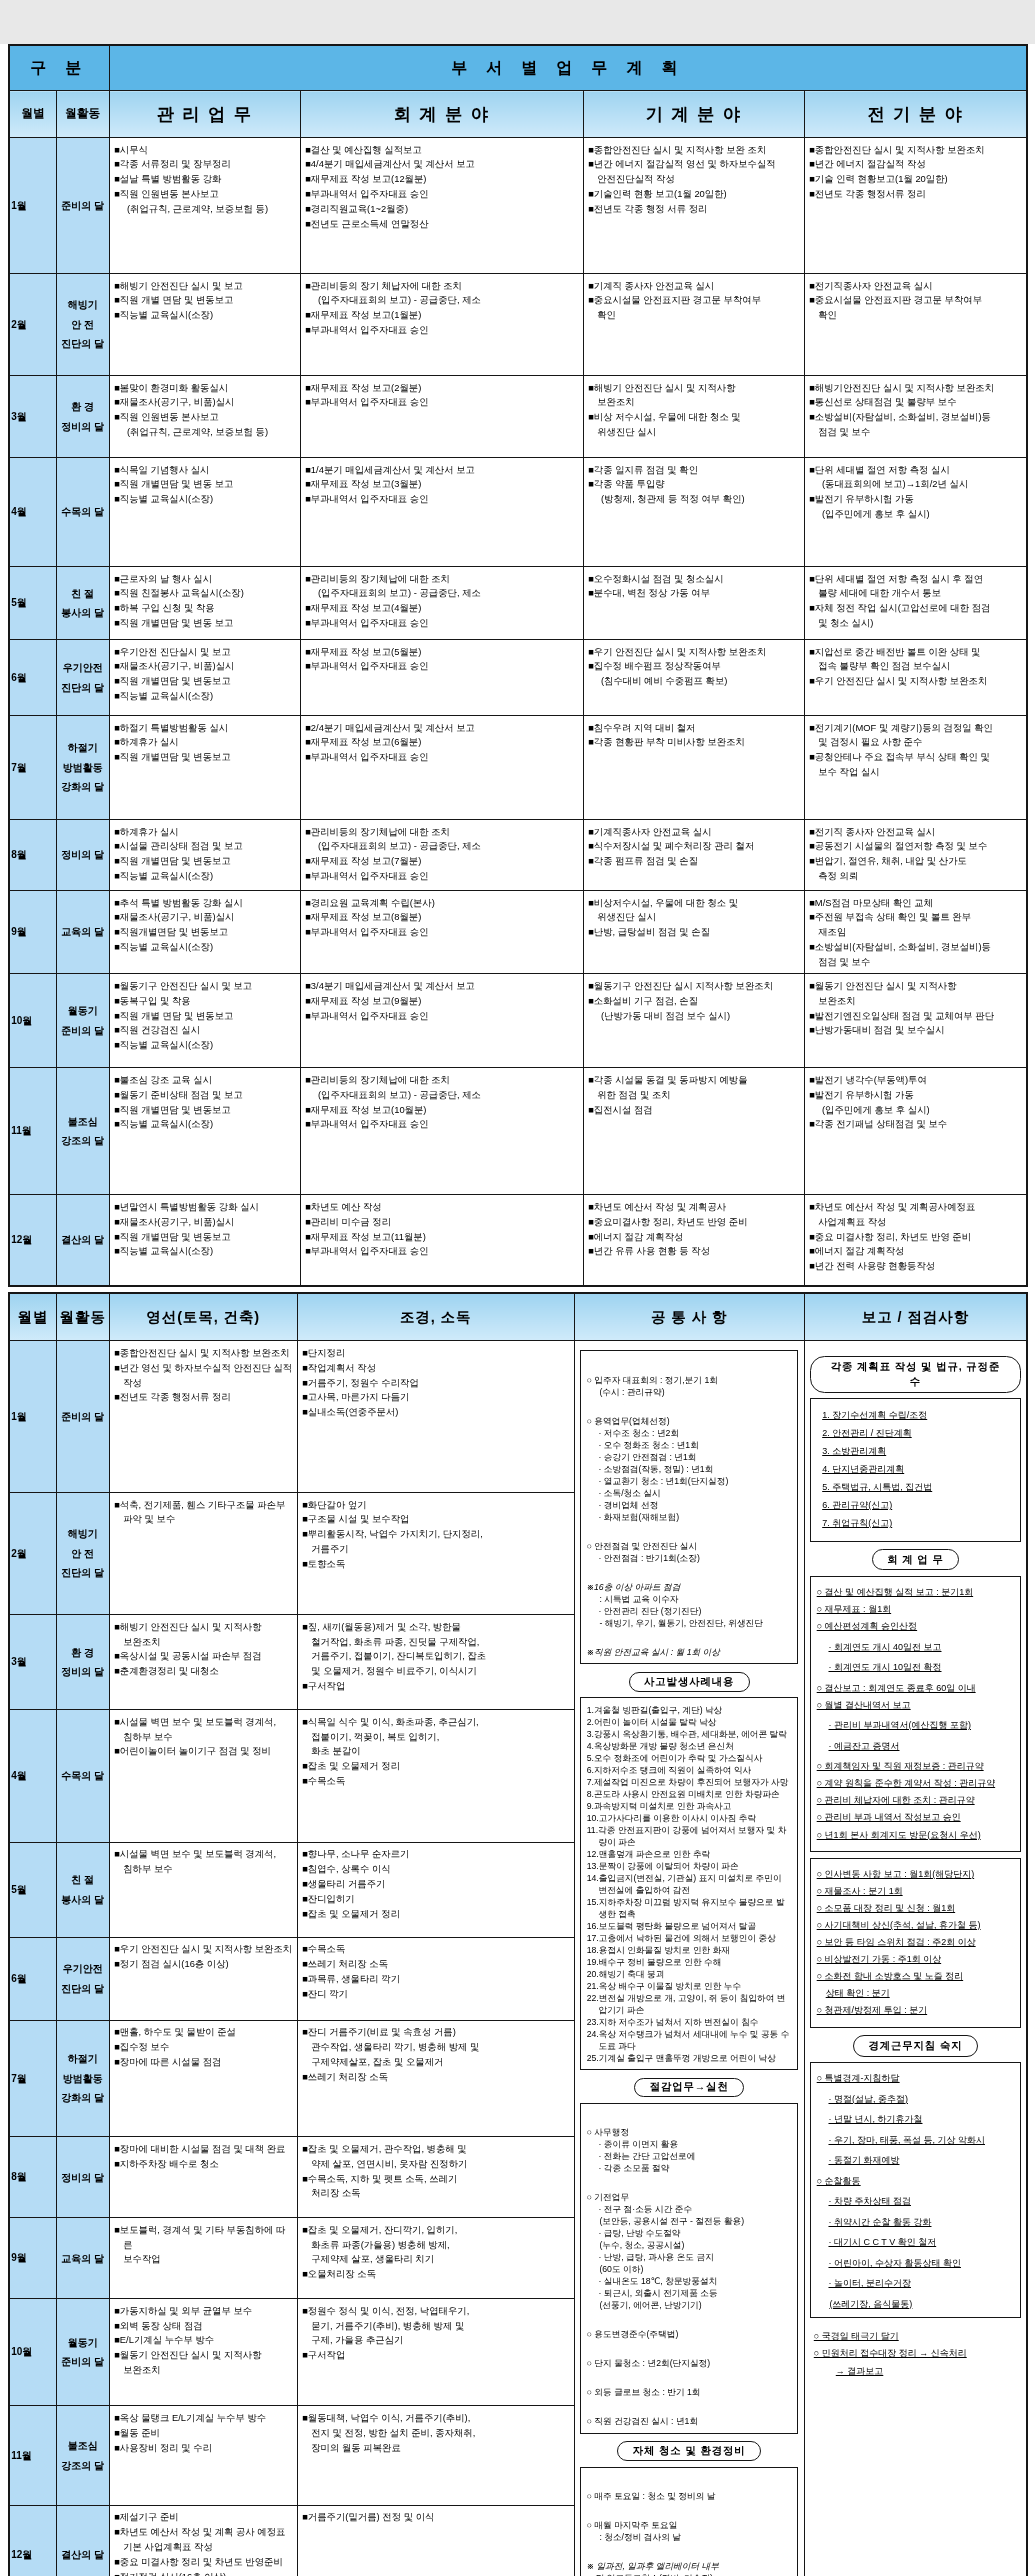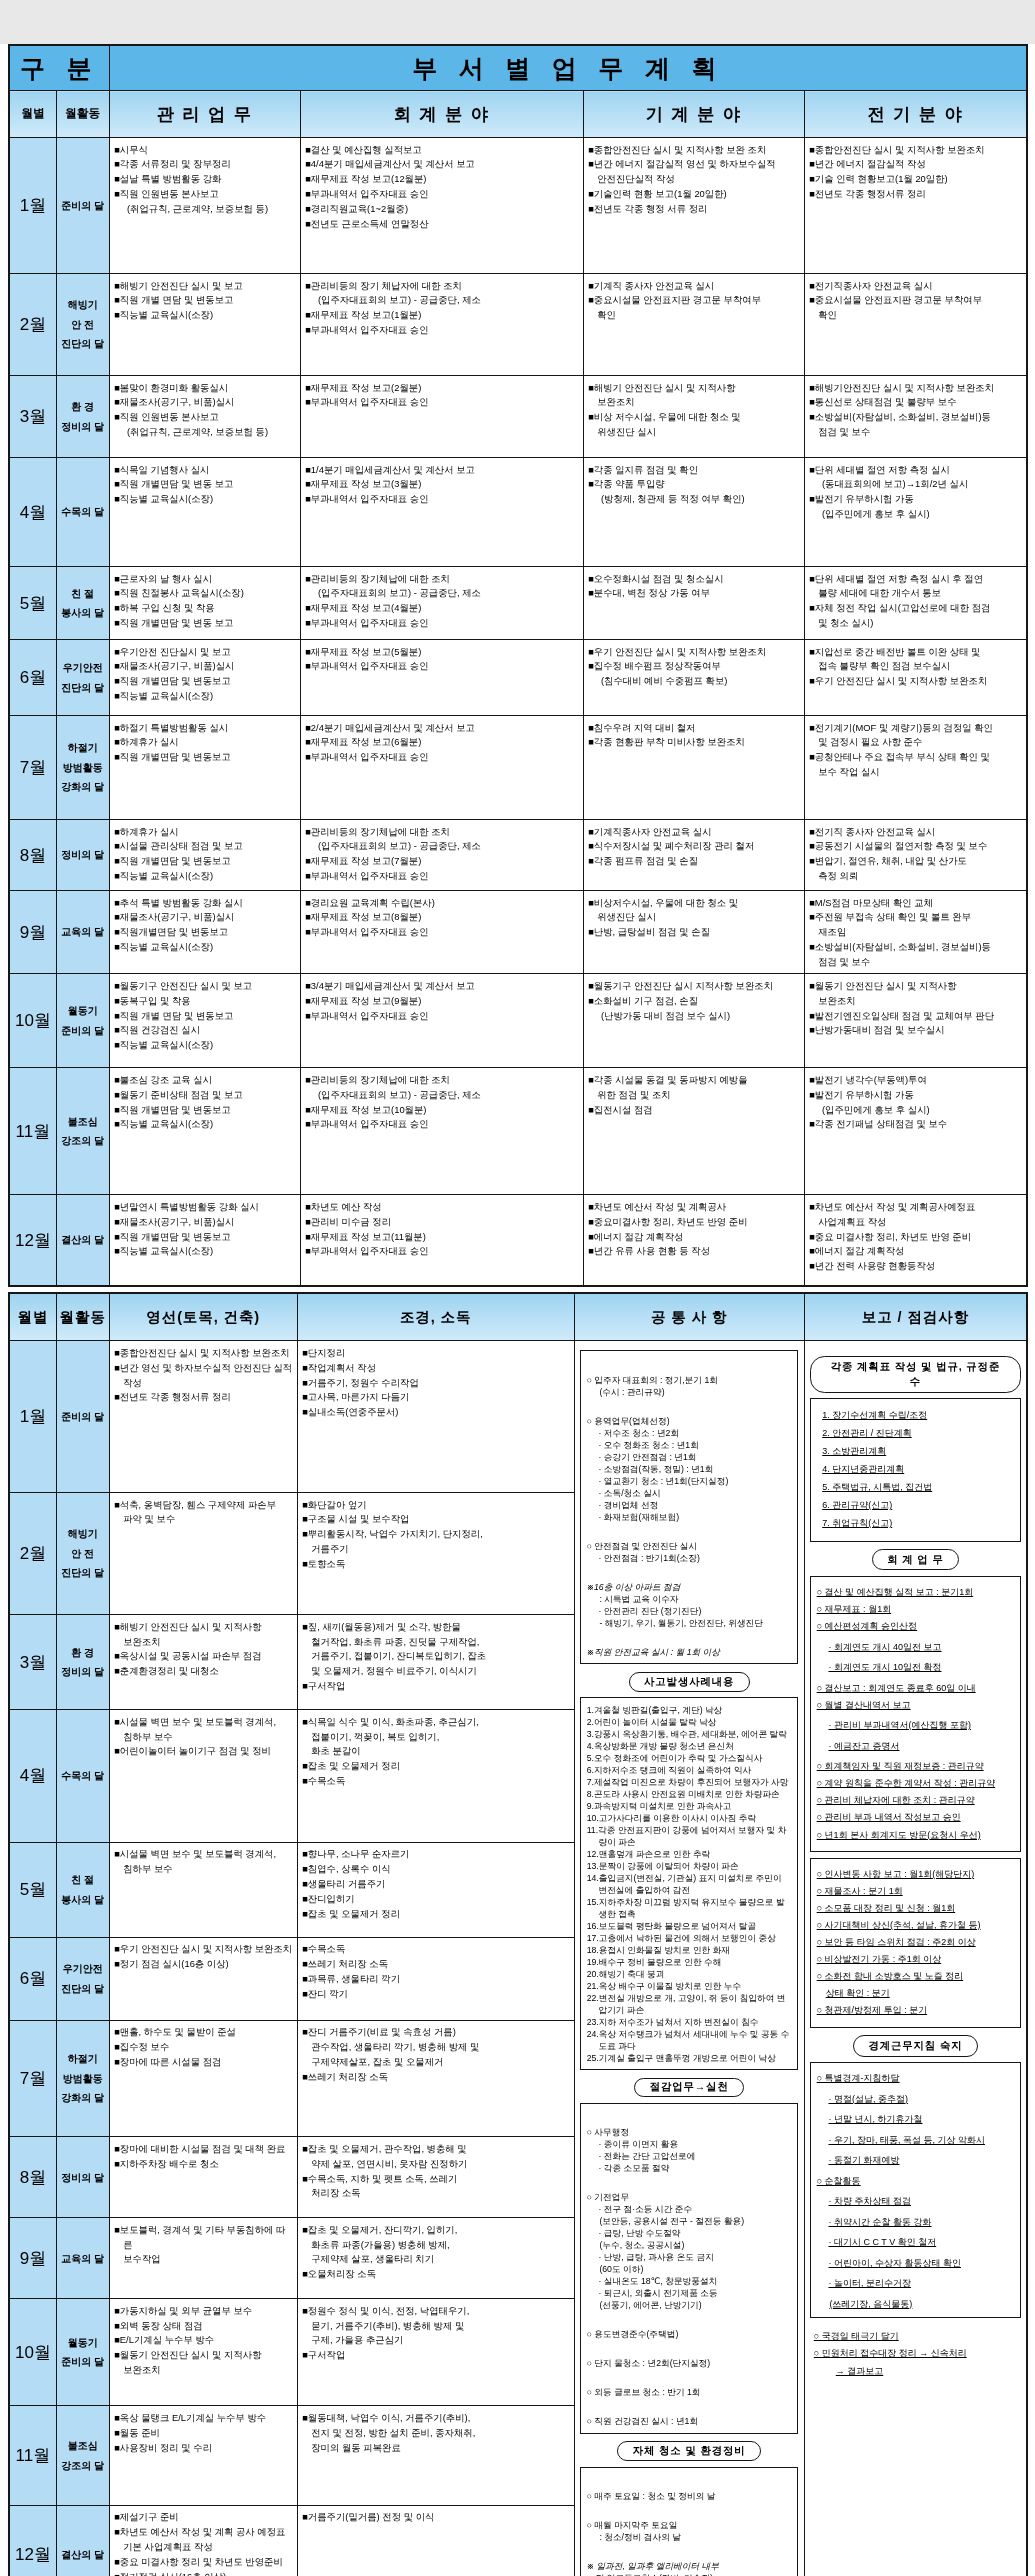--- a/index.html
+++ b/index.html
@@ -3,27 +3,27 @@
 <meta charset="utf-8">
 <style>
   html,body{margin:0;padding:0;background:#e8e8e8;}
   .page{width:1036px;height:2576px;background:var(--page_bg,#fff);position:relative;margin:0 auto;
         font-family:"Liberation Sans","DejaVu Sans",sans-serif;color:var(--text,#000);}
   table{border-collapse:collapse;table-layout:fixed;width:1019px;margin-left:8.2px;}
   #t1{margin-top:44px;}
   #t2{margin-top:5.5px;}
   th,td{border:1.8px solid var(--border,#111);}
   table{border:2.7px solid var(--border,#111);}
-  tr.h1 th{background:var(--header_top,#5cb6e7);font-size:25px;font-weight:bold;letter-spacing:7.3px;height:42px;}
+  tr.h1 th{background:var(--header_top,#5cb6e7);font-size:16px;font-weight:bold;letter-spacing:7.3px;height:42px;}
   tr.h2 th{background:linear-gradient(to bottom,var(--header_grad_a,#9ed3f0),var(--header_grad_b,#cfeafa));
            font-size:17.3px;font-weight:bold;height:44px;letter-spacing:1.8px;}
   tr.h2 th.small{font-size:11.8px;letter-spacing:0;}
   #t2 tr.h2 th{font-size:14.5px;letter-spacing:0.9px;}
-  td.month{background:var(--month_bg,#b5dcf5);text-align:center;vertical-align:middle;
-           font-weight:normal;font-size:17px;}
+  td.month{background:var(--month_bg,#b5dcf5);text-align:left;vertical-align:middle;
+           font-weight:bold;font-size:10px;}
   td.activity{background:var(--month_bg,#b5dcf5);text-align:center;vertical-align:middle;
               font-weight:bold;font-size:10px;line-height:1.95;}
   td.content{vertical-align:top;padding:4.5px 3.6px 3.6px 4.5px;font-size:9.4px;line-height:1.58;}
   .ln{white-space:normal;}
   .li-b{text-indent:-9px;padding-left:9px;}
   .li-t{padding-left:9px;}
   .li-p{padding-left:12.7px;}
   .li-c{padding-left:12.7px;}
   .li-d{padding-left:11.8px;}
   .li-a{padding-left:22px;}
@@ -607,21 +607,21 @@
           </td>
         </tr>
         <tr style="height: 107px;">
           <td class="month">2월</td>
           <td class="activity">
             <div>해빙기</div>
             <div>안  전</div>
             <div>진단의 달</div>
           </td>
           <td class="content">
-            <div class="ln li-b">■석축, 옹벽담장, 휀스 구제약제 파손부</div>
+            <div class="ln li-b">■석축, 전기제품, 휀스 기타구조물 파손부</div>
             <div class="ln li-t">파악 및 보수</div>
           </td>
           <td class="content">
             <div class="ln li-b">■화단갈아 엎기</div>
             <div class="ln li-b">■구조물 시설 및 보수작업</div>
             <div class="ln li-b">■뿌리활동시작, 낙엽수 가지치기, 단지정리,</div>
             <div class="ln li-t">거름주기</div>
             <div class="ln li-b">■토향소독</div>
           </td>
         </tr>

